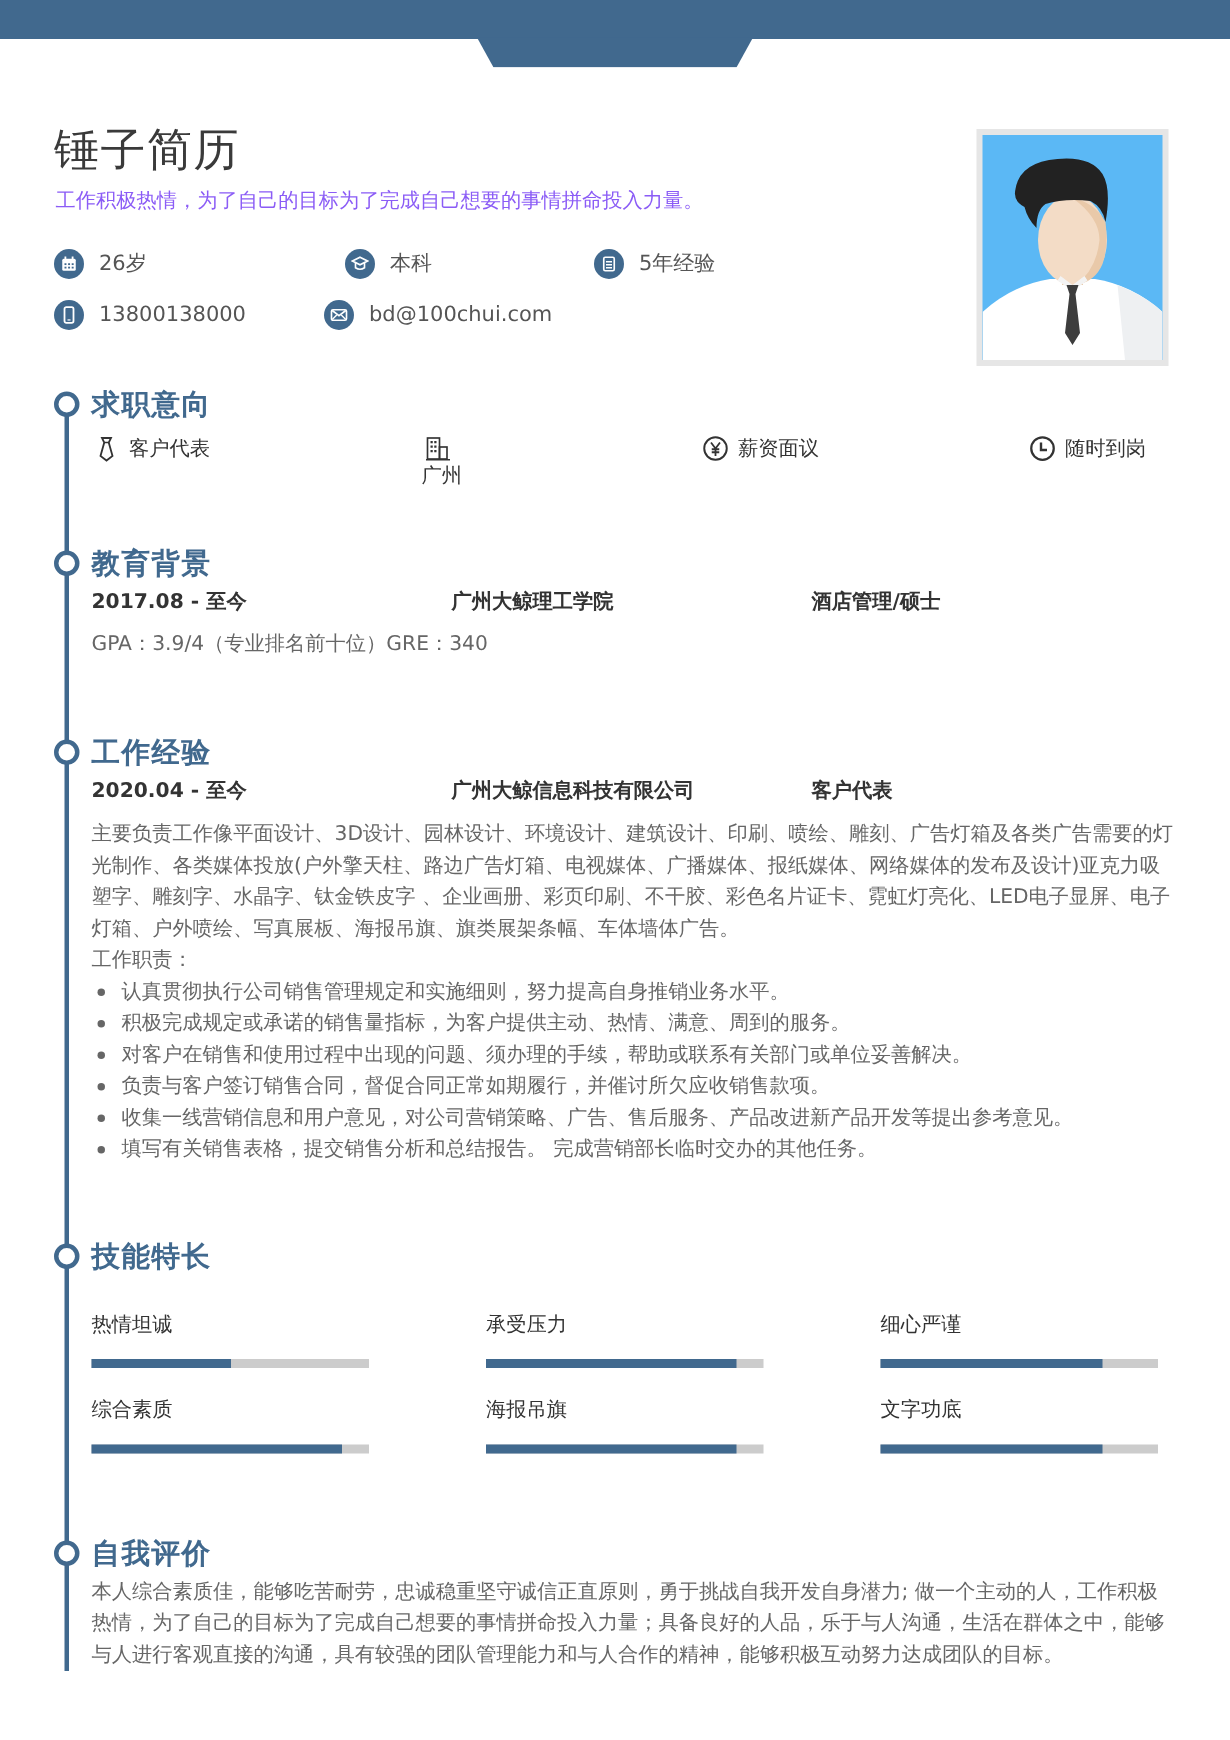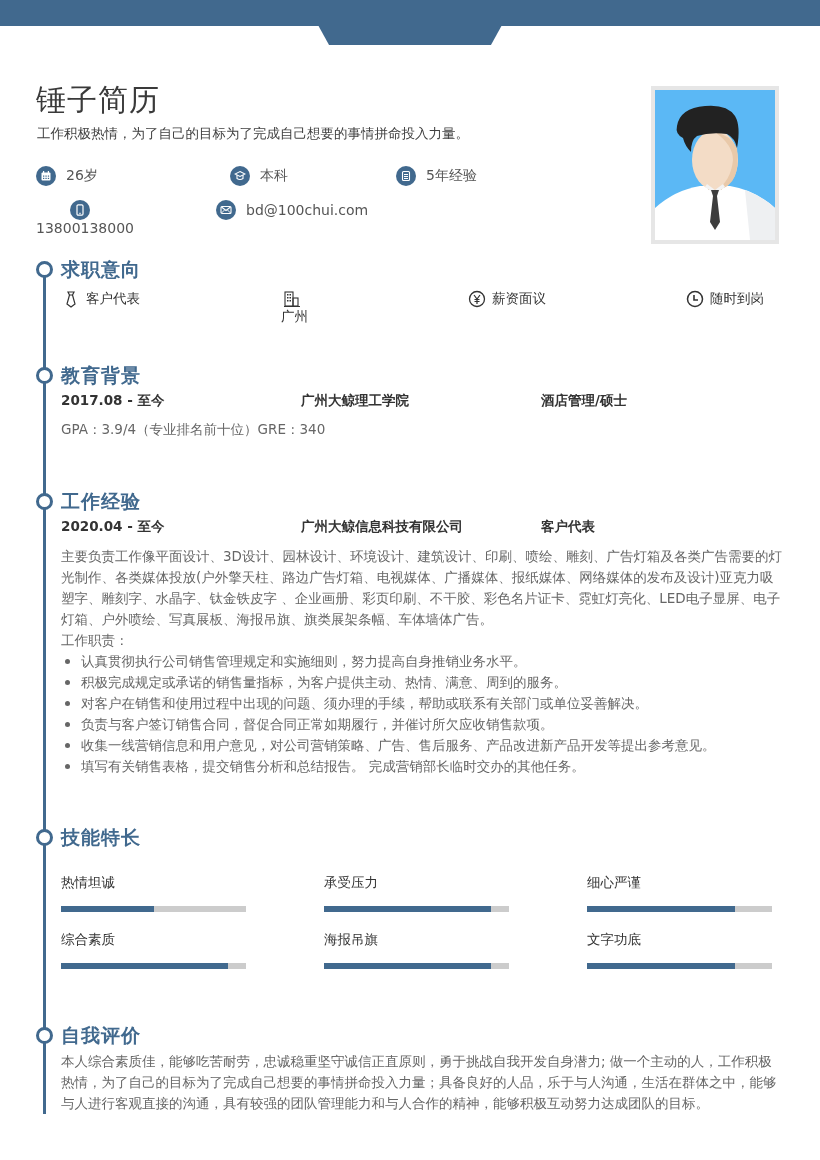--- a/index.html
+++ b/index.html
@@ -4,21 +4,21 @@
 <style>
   * { box-sizing: border-box; margin: 0; padding: 0; }
   html, body { width: 820px; height: 1160px; background: #ffffff; overflow: hidden; }
   body { position: relative; font-family: "DejaVu Sans", "Liberation Sans", sans-serif; color: #333; }
 
   .top-bar { position: absolute; left: 0; top: 0; width: 820px; height: 26px; background: var(--accent); }
   .top-tab { position: absolute; left: 318px; top: 25px; width: 184px; height: 20px; background: var(--accent);
              clip-path: polygon(0 0, 100% 0, 94% 100%, 6% 100%); }
 
   .name { position: absolute; left: 36px; top: 80px; font-size: 30px; color: #3a3a3a; font-weight: normal; letter-spacing: 1px; }
-  .motto { position: absolute; left: 37px; top: 125px; font-size: 13.5px; color: #404040; }
+  .motto { position: absolute; left: 37px; top: 125px; font-size: 13.5px; color: #8b5cf6; }
 
   .info { position: absolute; display: flex; align-items: center; font-size: 14px; color: #555; }
   .info .ico { width: 20px; height: 20px; border-radius: 50%; background: var(--accent); margin-right: 10px;
                display: flex; align-items: center; justify-content: center; }
   .info .ico svg { width: 12px; height: 12px; }
 
   .photo { position: absolute; left: 651px; top: 86px; width: 128px; height: 158px; background: #e6e6e6; padding: 4px; }
   .photo .inner { width: 120px; height: 150px; background: #5bb8f5; position: relative; overflow: hidden; }
 
   .timeline { position: absolute; left: 43px; top: 270px; width: 3px; height: 844px; background: var(--accent); }
@@ -79,21 +79,21 @@
   <span class="ico">
     <svg viewBox="0 0 12 12">
         <rect x="2.5" y="1.5" width="7" height="9" rx="1" fill="none" stroke="#fff" stroke-width="1.1"></rect>
         <line x1="4" y1="4.5" x2="8" y2="4.5" stroke="#fff" stroke-width="1"></line>
         <line x1="4" y1="6.5" x2="8" y2="6.5" stroke="#fff" stroke-width="1"></line>
         <line x1="4" y1="8.5" x2="8" y2="8.5" stroke="#fff" stroke-width="1"></line>
       </svg>
   </span>
   <span>5年经验</span>
 </div>
-<div class="info" style="left:36px;top:200px;flex-direction:column;">
+<div class="info" style="left:36px;top:200px;">
   <span class="ico">
     <svg viewBox="0 0 12 12">
         <rect x="3" y="0.8" width="6" height="10.4" rx="1.2" fill="none" stroke="#fff" stroke-width="1.2"></rect>
         <line x1="5" y1="9.3" x2="7" y2="9.3" stroke="#fff" stroke-width="0.8"></line>
       </svg>
   </span>
   <span>13800138000</span>
 </div>
 <div class="info" style="left:216px;top:200px;">
   <span class="ico">

